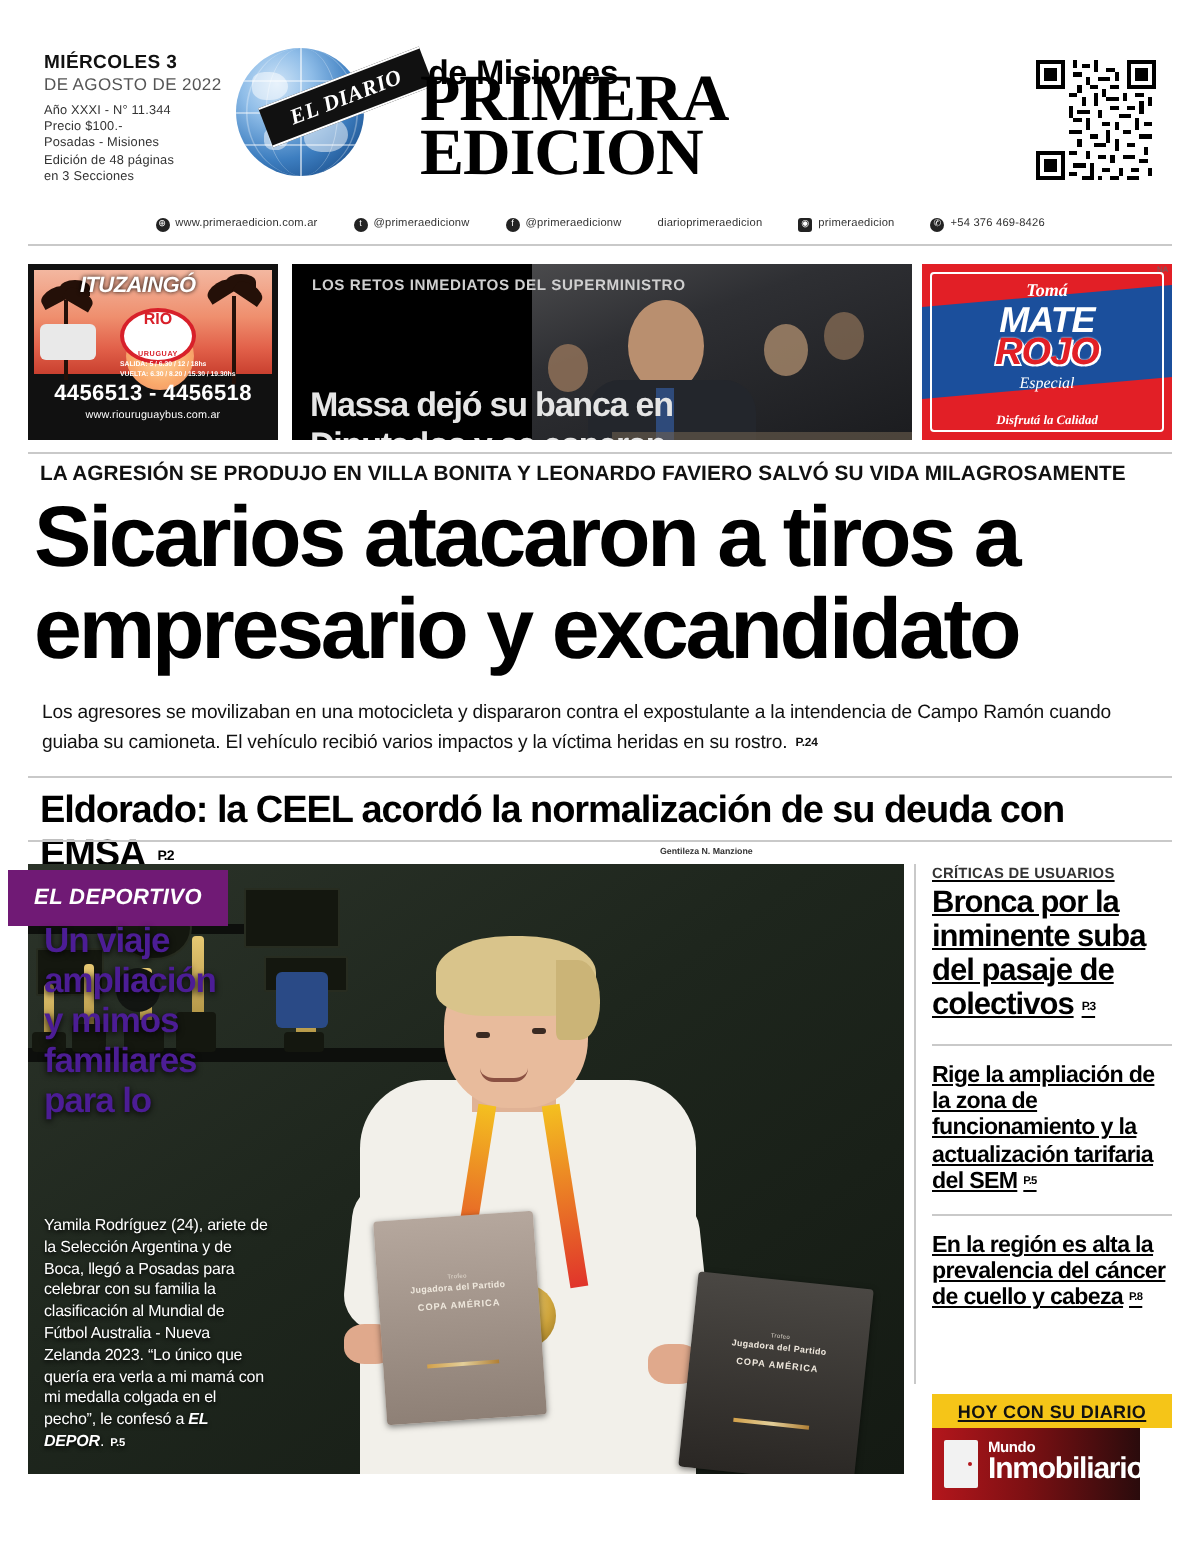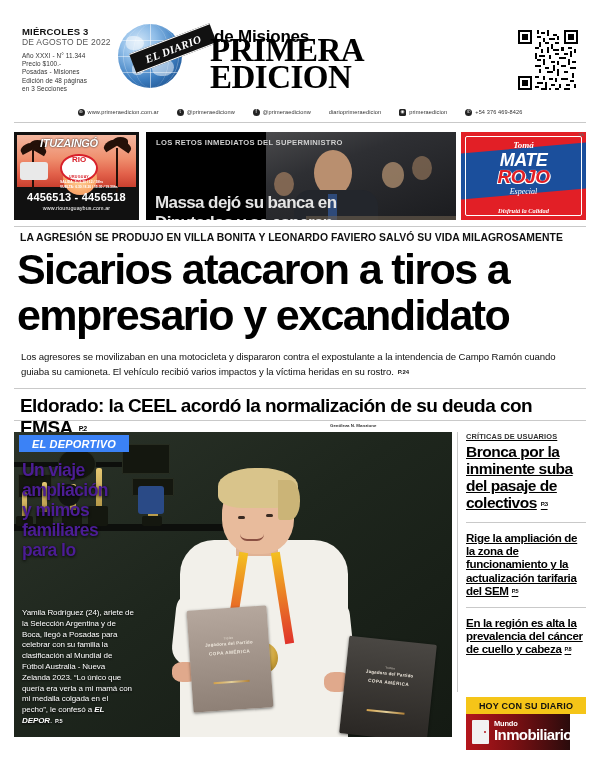--- a/index.html
+++ b/index.html
@@ -151,21 +151,21 @@
   .box .btxt{position:absolute;left:0;right:0;top:26%;text-align:center;color:#efe8dd;
     font-size:4.2px;line-height:6px;letter-spacing:.2px;}
   .box .btxt .b1{font-size:3px;opacity:.85;}
   .box .btxt .b2{font-weight:bold;font-size:4.4px;}
   .box .btxt .b3{font-weight:bold;font-size:4.6px;letter-spacing:.5px;margin-top:3px;display:block;}
   .box .bstripe{position:absolute;left:28%;right:28%;bottom:26%;height:2px;
     background:linear-gradient(90deg,#d2a04a,#e3cf9a,#b07f35);}
   .arm{position:absolute;background:#f2f0ea;border-radius:18px;}
   .hand{position:absolute;background:#e0a98c;border-radius:40%;}
 
-  .dep-tag{position:absolute;left:19px;top:435px;width:110px;height:17px;background:#3b82f6;
+  .dep-tag{position:absolute;left:4px;top:435px;width:110px;height:28px;background:#701a75;
     display:flex;align-items:center;justify-content:center;}
   .dep-tag span{font-size:11px;font-weight:bold;font-style:italic;color:#fff;letter-spacing:.2px;}
   .dep-head{position:absolute;left:22px;top:460px;width:122px;color:#4c1d95;font-size:17.5px;
     font-weight:bold;line-height:20px;letter-spacing:-.55px;
     text-shadow:0 1px 3px rgba(0,0,0,.9);}
   .dep-body{position:absolute;left:22px;top:608px;width:112px;color:#fff;font-size:8px;
     line-height:10.8px;letter-spacing:-.1px;text-shadow:0 1px 2px rgba(0,0,0,.95);}
   .dep-body i{font-style:italic;font-weight:bold;}
   .dep-body .pref{font-size:5.6px;font-weight:bold;margin-left:3px;}
 
@@ -174,21 +174,21 @@
   .rc{position:absolute;left:466px;top:432px;width:120px;text-decoration:underline;}
   .rc-kick{font-size:7.4px;font-weight:bold;color:#333;letter-spacing:.15px;margin-bottom:2px;}
   .rc-h1{font-size:15.5px;font-weight:bold;line-height:17px;letter-spacing:-.5px;color:#000;}
   .rc-h1 .pref{font-size:6px;vertical-align:2px;margin-left:4px;}
   .rc-hr{width:120px;height:1px;background:#c9c9c9;margin:9px 0 8px;}
   .rc-h2{font-size:11.6px;font-weight:bold;line-height:13.2px;letter-spacing:-.35px;color:#000;}
   .rc-h2 .pref{font-size:5.6px;vertical-align:2px;margin-left:3px;}
 
   .hoy{position:absolute;left:466px;top:697px;width:120px;height:17px;background:#f5c518;
     display:flex;align-items:center;justify-content:center;}
-  .hoy span{font-size:9px;font-weight:bold;color:#111;letter-spacing:.2px;}
+  .hoy span{font-size:9px;font-weight:bold;color:#111;letter-spacing:.2px;text-decoration:underline;}
   .mundo{position:absolute;left:466px;top:714px;width:104px;height:36px;
     background:linear-gradient(90deg,#b4161c 0%,#7d1013 45%,#2a0b0c 100%);overflow:hidden;}
   .mundo-door{position:absolute;left:6px;top:6px;width:17px;height:24px;background:#f2f2f2;border-radius:1px;}
   .mundo-door:after{content:"";position:absolute;right:3px;top:11px;width:2px;height:2px;
     background:#b4161c;border-radius:50%;}
   .mundo-t1{position:absolute;left:28px;top:5px;color:#fff;font-size:7.5px;font-weight:bold;letter-spacing:-.2px;}
   .mundo-t2{position:absolute;left:28px;top:12px;color:#fff;font-size:15px;font-weight:bold;letter-spacing:-.6px;}
 </style>
 </head>
 <body>

